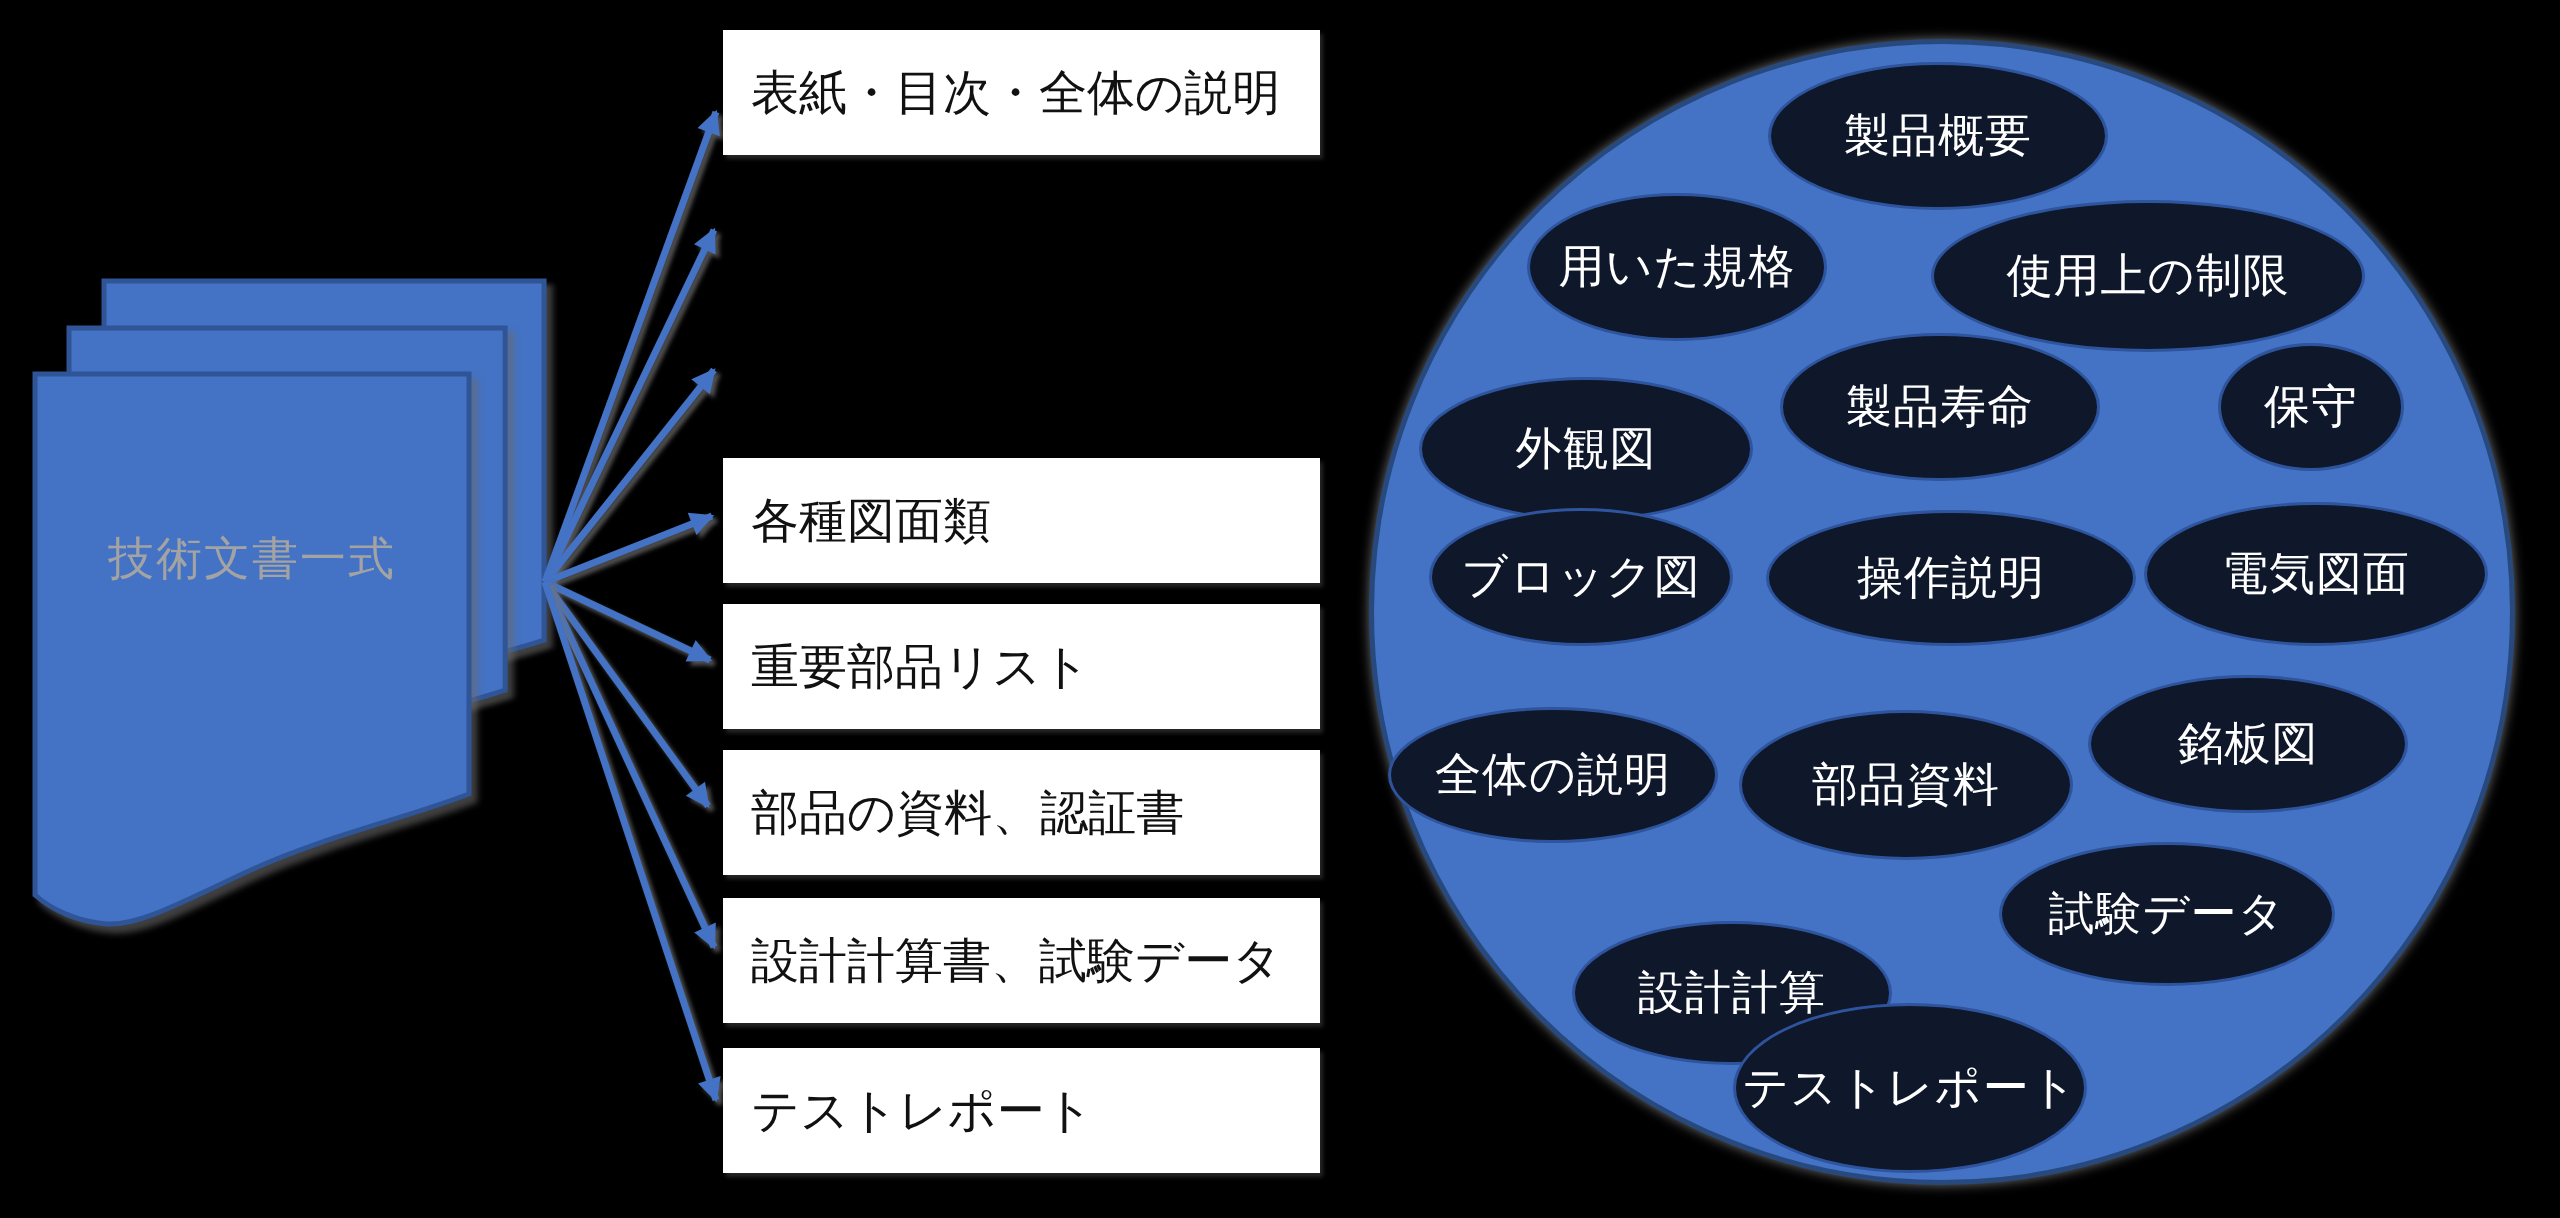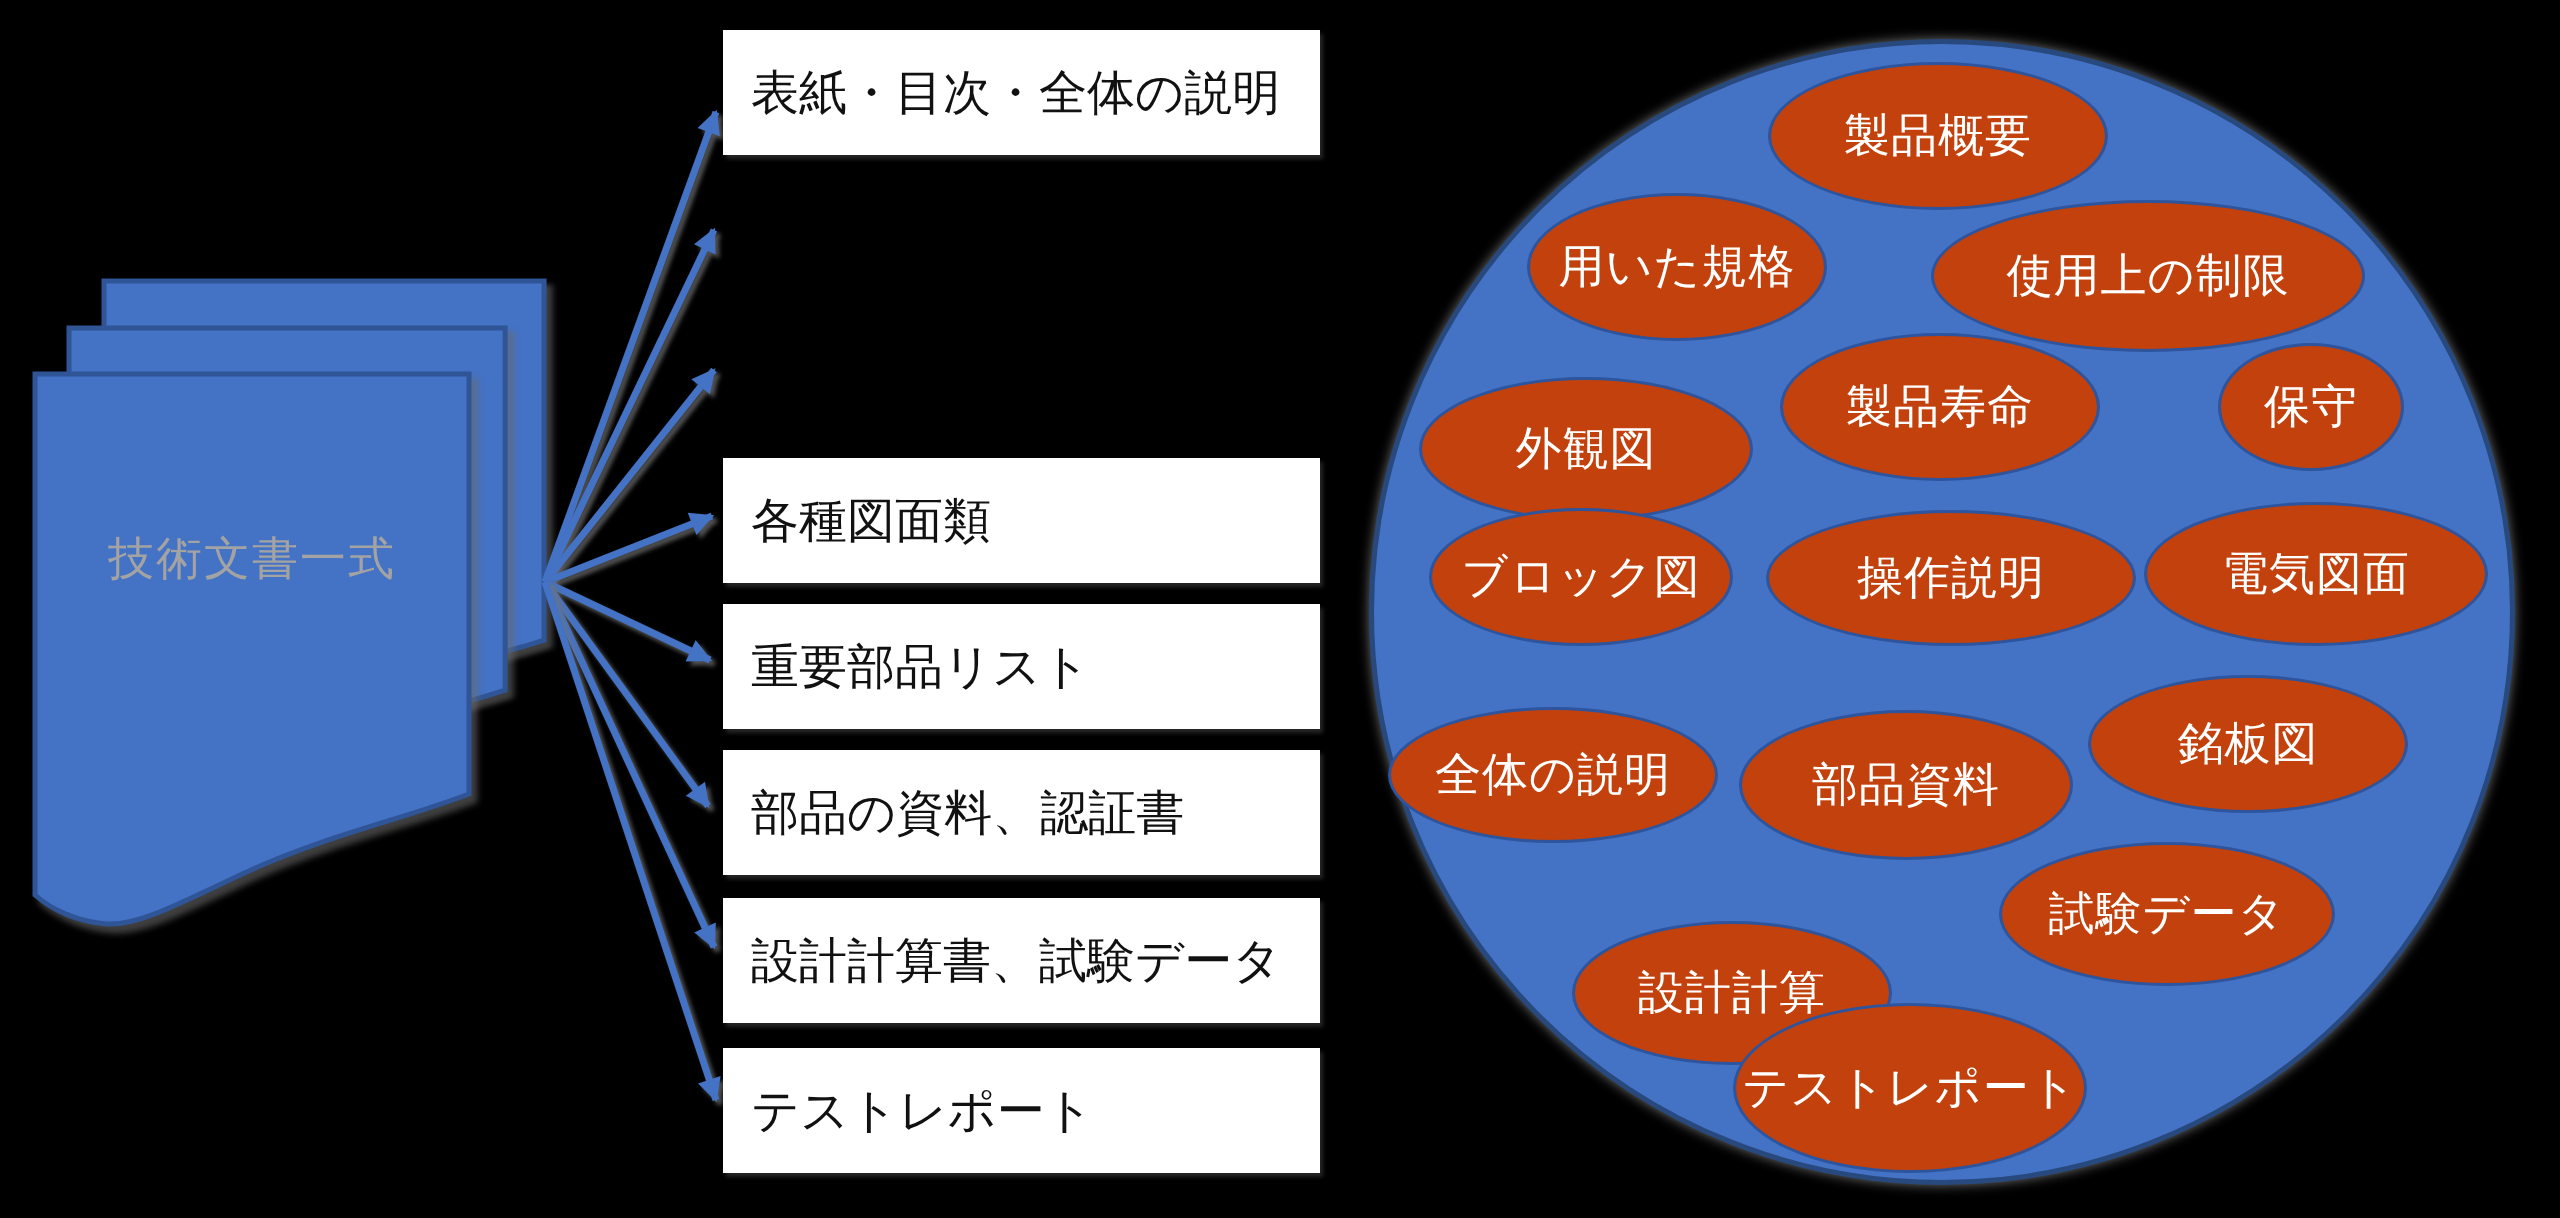--- a/index.html
+++ b/index.html
@@ -30,21 +30,21 @@
     color:#111111;font-size:48px;white-space:nowrap;
     box-shadow:3px 4px 4px rgba(110,110,110,0.35);
   }
   
   .big-circle{
     position:absolute;left:1369px;top:39px;width:1146px;height:1146px;
     background:#4472C4;border:5px solid #27497E;border-radius:50%;box-sizing:border-box;
     filter:drop-shadow(0 0 6px rgba(130,130,130,0.85));
   }
   .bubble{
-    position:absolute;border-radius:50%;background:#c2410c;border:3px solid #2D549C;
+    position:absolute;border-radius:50%;background:#0f172a;border:3px solid #2D549C;
     box-sizing:border-box;display:flex;align-items:center;justify-content:center;
     color:#FFFFFF;font-size:46px;white-space:nowrap;letter-spacing:1px;
   }
 </style>
 </head>
 <body>
 
 <div class="stage">
 
   <svg class="doc-svg" viewBox="0 0 760 1000">

